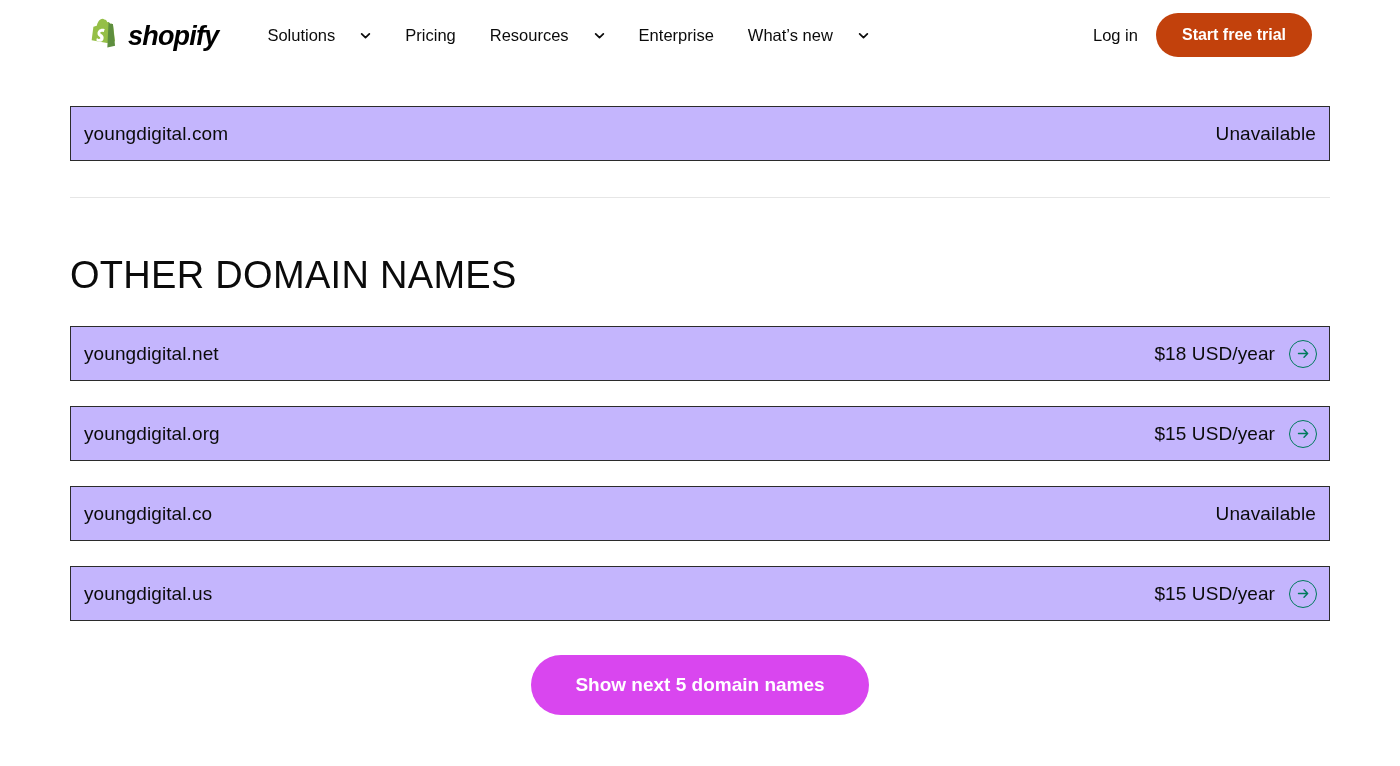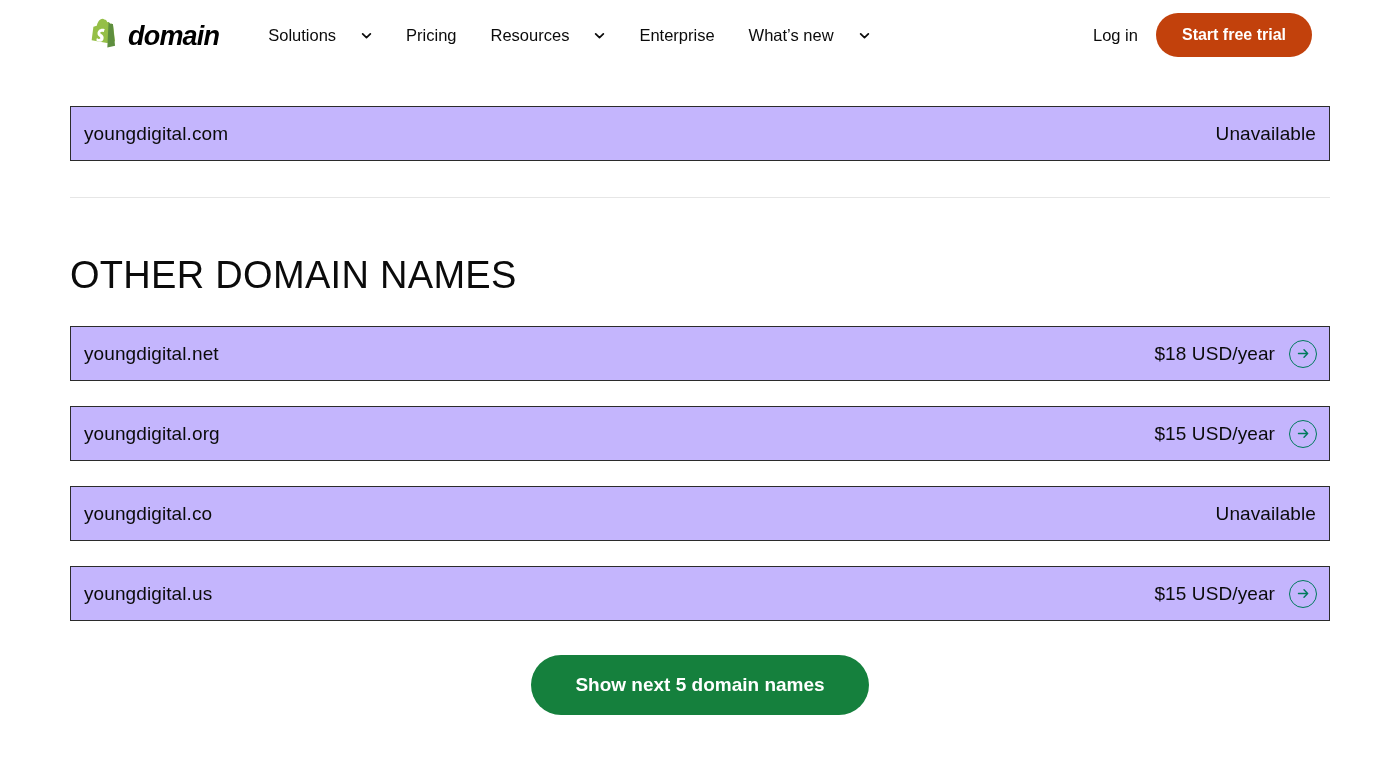--- a/index.html
+++ b/index.html
@@ -164,21 +164,21 @@
   .spacer-after-first { height: 36px; }
   .spacer-after-divider { height: 58px; }
   .spacer-title-to-list { height: 32px; }
 
   .footer-action {
     display: flex;
     justify-content: center;
     padding-top: 34px;
   }
   .show-more-button {
-    background: #15803d;
+    background: #d946ef;
     color: #ffffff;
     border: none;
     border-radius: 999px;
     font-family: inherit;
     font-size: 19px;
     font-weight: bold;
     padding: 19px 44px;
     cursor: pointer;
     white-space: nowrap;
   }
@@ -189,21 +189,21 @@
 <div class="navbar">
 
   <a class="brand" href="#">
     <span class="brand-mark">
       <svg viewBox="0 0 110 125" width="34" height="40" aria-hidden="true">
         <path d="M74.7 14.8c-.1-.5-.5-.8-.9-.8-.4 0-7.9-.6-7.9-.6s-5.3-5.2-5.9-5.8c-.6-.6-1.7-.4-2.1-.3-.1 0-1.2.4-3 .9-1.8-5.1-4.9-9.8-10.4-9.8h-.5C42.5-2.6 40.6-4 38.9-4 26 -4 19.8 12.1 17.9 20.3c-5 1.6-8.6 2.7-9 2.8-2.8.9-2.9 1-3.3 3.6C5.3 28.7 0 71.2 0 71.2l53.5 10 29-6.3S74.8 15.3 74.7 14.8z" fill="#95bf47" transform="translate(12,14) scale(0.92)"></path>
         <path d="M73.8 14c-.4 0-7.9-.6-7.9-.6s-5.3-5.2-5.9-5.8c-.2-.2-.5-.3-.8-.4L55 96.6l27.5-5.9S74.8 15.3 74.7 14.8c-.1-.5-.5-.8-.9-.8z" fill="#5e8e3e" transform="translate(12,14) scale(0.92)"></path>
         <path d="M45.6 32.4l-3.4 10.1s-3-1.6-6.6-1.6c-5.3 0-5.6 3.3-5.6 4.2 0 4.6 12 6.4 12 17.2 0 8.5-5.4 14-12.7 14-8.7 0-13.2-5.4-13.2-5.4l2.3-7.7s4.5 3.9 8.3 3.9c2.5 0 3.5-2 3.5-3.4 0-6.1-9.8-6.4-9.8-16.3 0-8.3 6-16.4 18-16.4 4.7 0 7.2 1.4 7.2 1.4z" fill="#ffffff" transform="translate(12,14) scale(0.92)"></path>
       </svg>
     </span>
-    <span class="brand-word">domain</span>
+    <span class="brand-word">shopify</span>
   </a>
 
   <nav class="nav-items">
 
     <div class="nav-item">
       <span>Solutions</span>
       <span class="chev">
         <svg viewBox="0 0 12 12" width="11" height="11">
             <path d="M1.8 4.2L6 8.2l4.2-4" fill="none" stroke="#0b0b0b" stroke-width="1.9" stroke-linecap="round" stroke-linejoin="round"></path>
           </svg>

